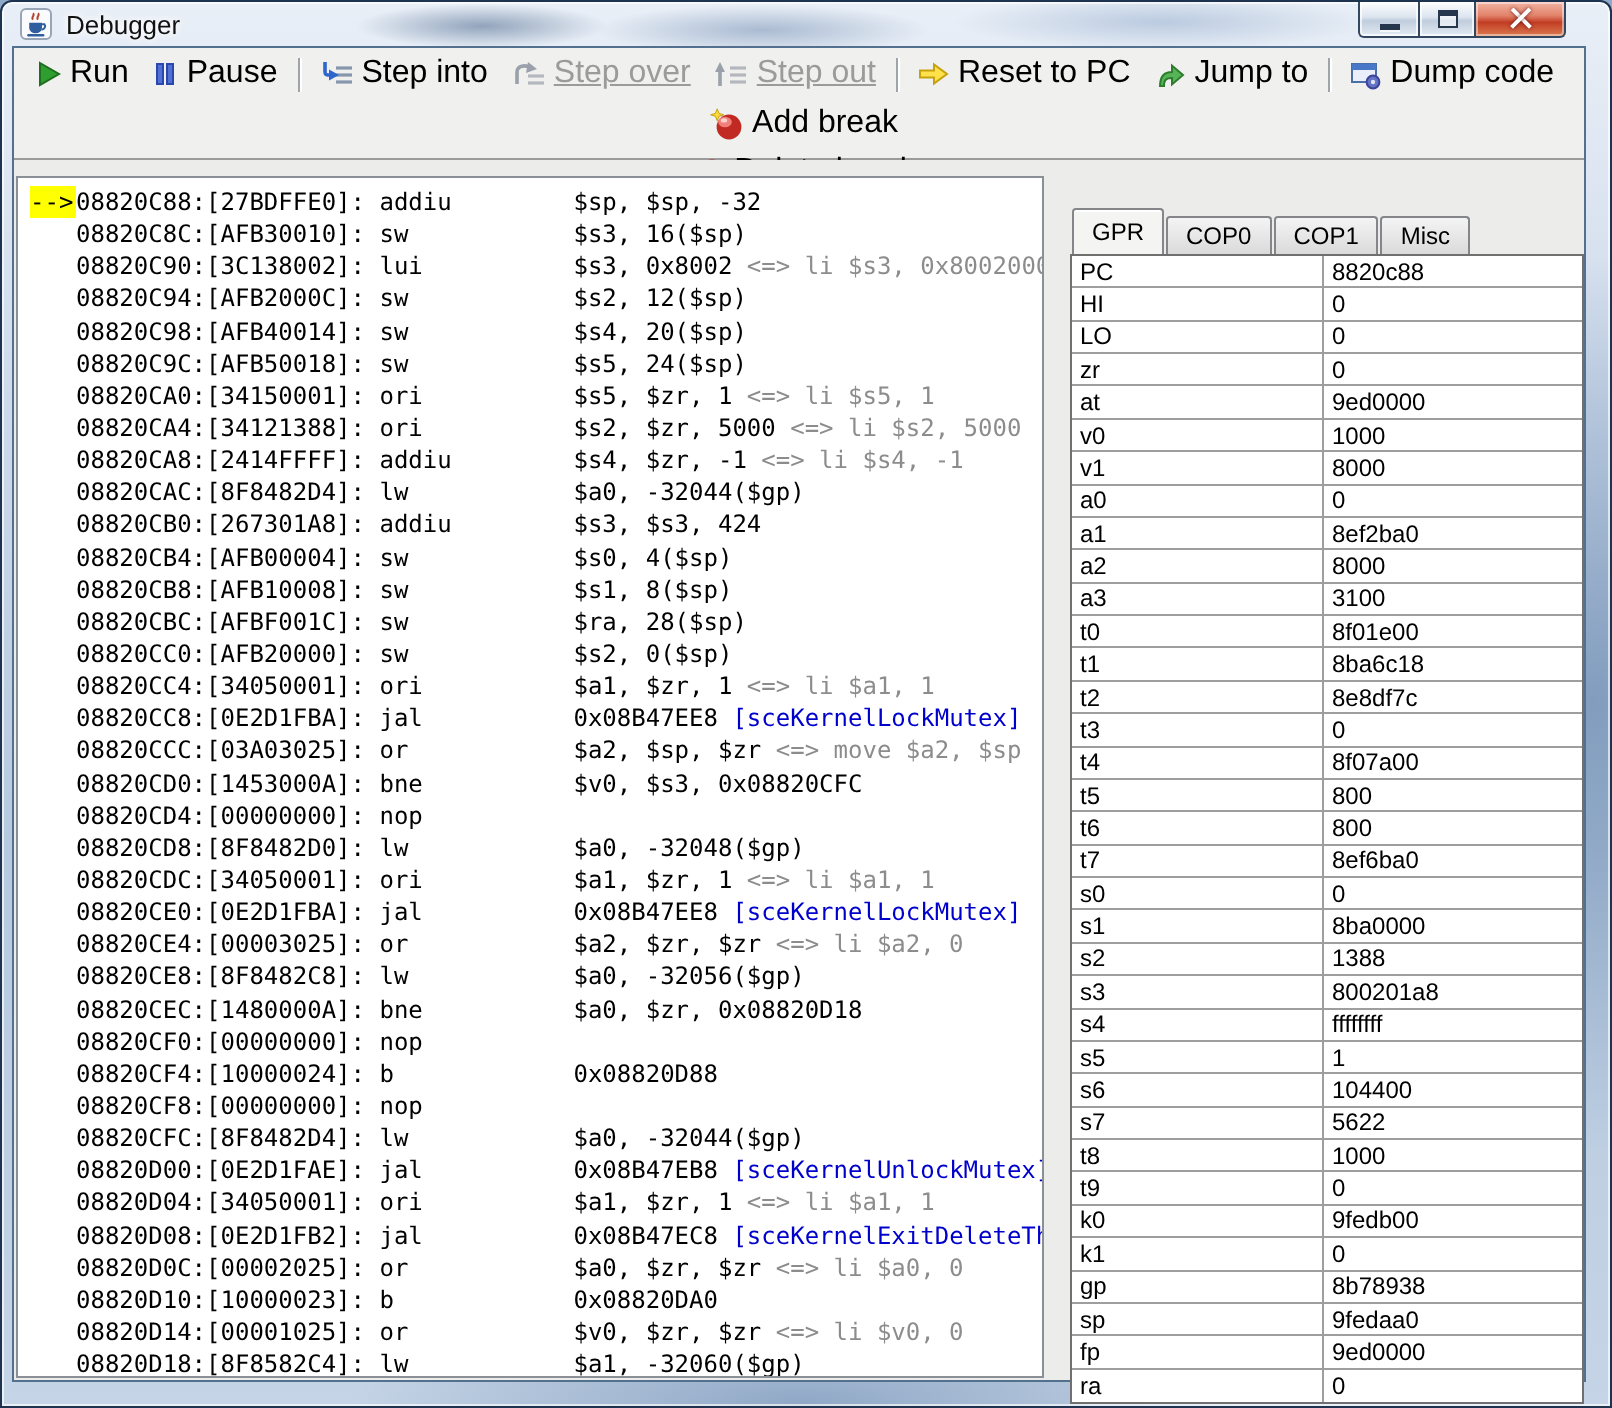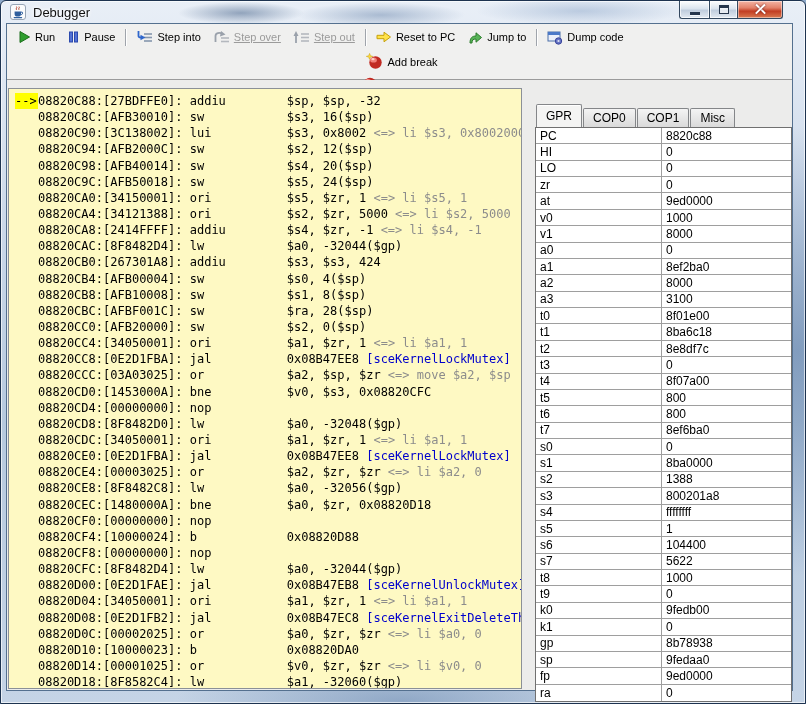--- a/index.html
+++ b/index.html
@@ -39,30 +39,30 @@
 
   
   .client { position:absolute; left:5px; top:22px; right:12px; bottom:12px; background:#f0f0ef;
     border:1px solid #54708f; display:flex; flex-direction:column; }
 
   
   .toolbar { display:flex; align-items:center; padding-left:5px; background:#f0f0ef; flex:0 0 auto; }
   .toolbar.run-bar   { height:26px; }
   .toolbar.break-bar { height:30px; border-bottom:1px solid #9b9b9b; box-shadow:0 1px 0 #fdfdfd;flex-direction:column; }
   .tb-btn { display:flex; align-items:center; gap:4px; padding:2px 5px; border:1px solid transparent; border-radius:2px; cursor:default; }
-  .tb-label { font-size:11px; color:#000; white-space:nowrap; }
+  .tb-label { font-size:16px; color:#000; white-space:nowrap; }
   .tb-btn.disabled .tb-label { color:#9b9b9b;text-decoration:underline; }
   .tb-sep { width:1px; height:17px; background:#9fa4ab; margin:0 4px; box-shadow:1px 0 0 #fff; }
   .tb-icon { display:flex; align-items:center; }
 
   
   .main { position:relative; flex:1 1 auto; background:#ececeb; }
 
   
-  .disasm-panel { position:absolute; left:1px; top:8px; width:514px; height:601px; background:#fef9c3;
+  .disasm-panel { position:absolute; left:1px; top:8px; width:514px; height:601px; background:#ffffff;
     border:1px solid #8b9097; overflow:hidden; padding:4px 0 0 6px; }
   .line { height:16.15px; line-height:16.15px; white-space:pre; font-family:"DejaVu Sans Mono",monospace; font-size:12px; color:#000; }
   .line .mark { display:inline-block; width:23px; }
   .line .mark.cur { background:#ffff00; color:#000; }
   .line .mn { display:inline-block; width:97px; }
   .line .gray { color:#8c8c8c; }
   .line .blue { color:#0000cc; }
 
   
   .reg-panel { position:absolute; left:528px; top:24px; width:258px; height:598px; }

